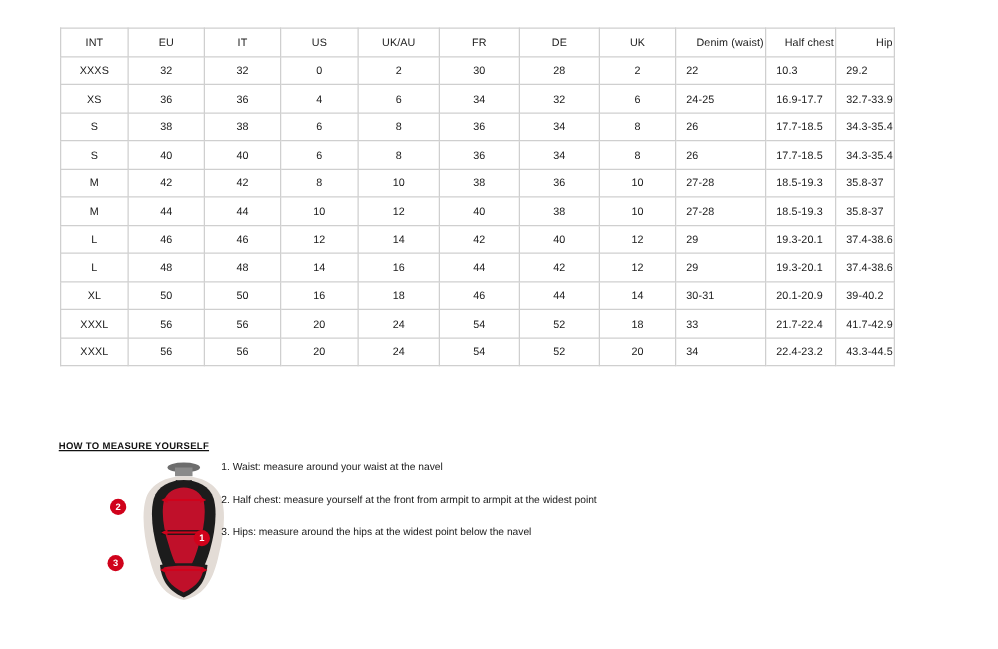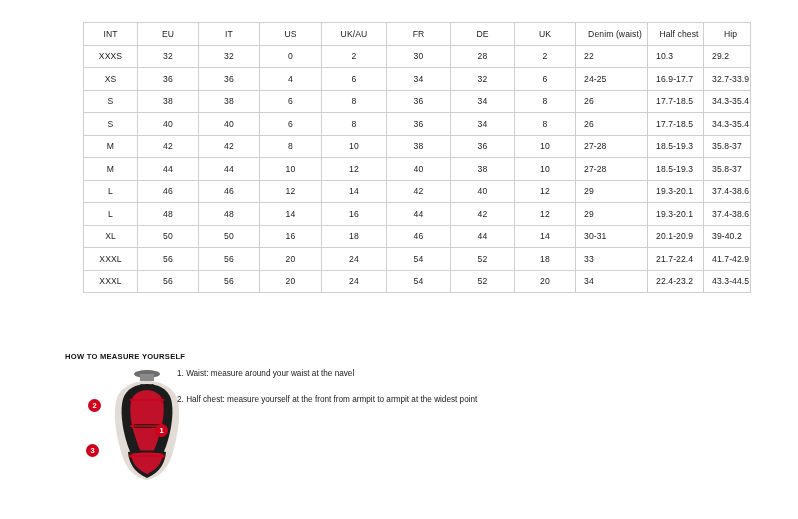--- a/index.html
+++ b/index.html
@@ -16,21 +16,21 @@
     overflow: hidden;
   }
   .page {
     position: relative;
     width: 798px;
     height: 519px;
   }
   
   .size-table-wrap {
     position: absolute;
-    left: 83px;
+    left: 48px;
     top: 22px;
     width: 667px;
   }
   table.size-table {
     border-collapse: collapse;
     width: 667px;
     table-layout: fixed;
   }
   table.size-table th,
   table.size-table td {
@@ -60,33 +60,34 @@
   col.c7 { width: 61px; }
   col.c8 { width: 72px; }
   col.c9 { width: 56px; }
   col.c10 { width: 47px; }
   
   table.size-table td.left-cell {
     text-align: left;
     padding-left: 8px;
   }
   table.size-table th.left-head {
-    text-align: center;
+    text-align: right;
     padding-left: 8px;
   }
 
   
   .measure-title {
     position: absolute;
-    left: 65px;
+    left: 47px;
     top: 352px;
     font-size: 7.6px;
     font-weight: bold;
     letter-spacing: 0.25px;
     color: #111;
+    text-decoration: underline;
   }
   .figure {
     position: absolute;
     left: 95px;
     top: 368px;
     width: 105px;
     height: 125px;
   }
   .notes {
     position: absolute;
@@ -344,15 +345,16 @@
     </svg>
   </div>
 
   <div class="bullet b1">1</div>
   <div class="bullet b2">2</div>
   <div class="bullet b3">3</div>
 
   <div class="notes" id="notes">
       <div class="note"><span>1.</span> <b>Waist</b><span>: measure around your waist at the navel</span></div>
       <div class="note"><span>2.</span> <b>Half chest</b><span>: measure yourself at the front from armpit to armpit at the widest point</span></div>
+      <div class="note"><span>3.</span> <b>Hips</b><span>: measure around the hips at the widest point below the navel</span></div>
     </div>
 
 </div>
 
 </body></html>

